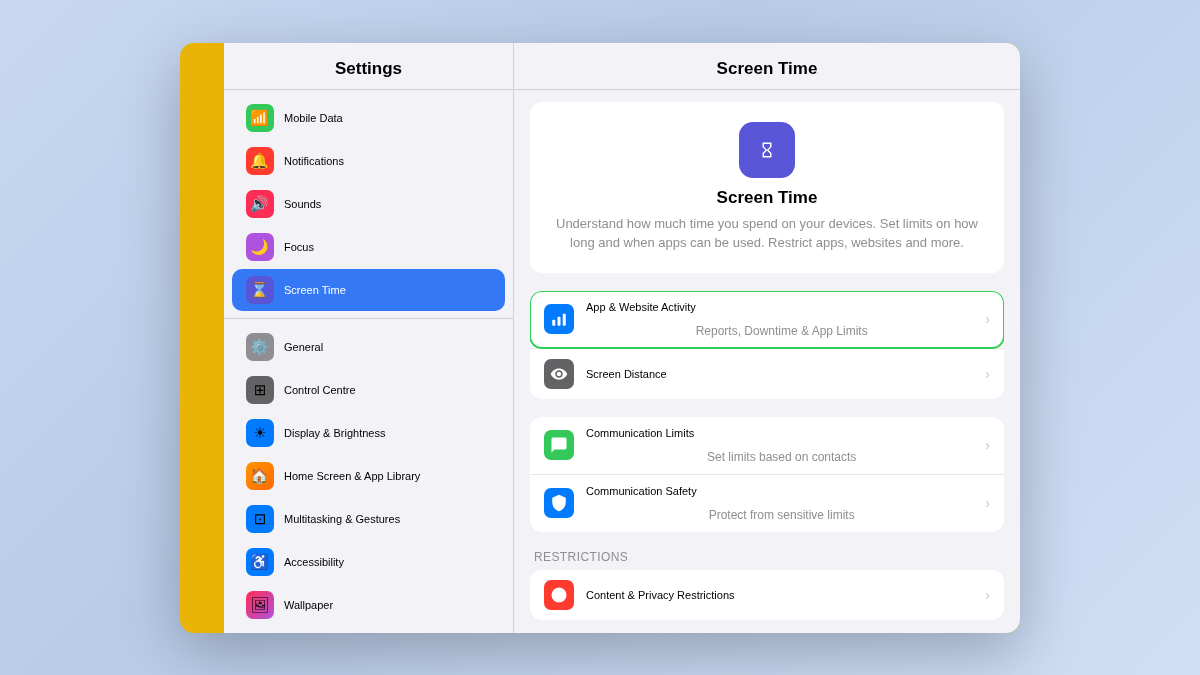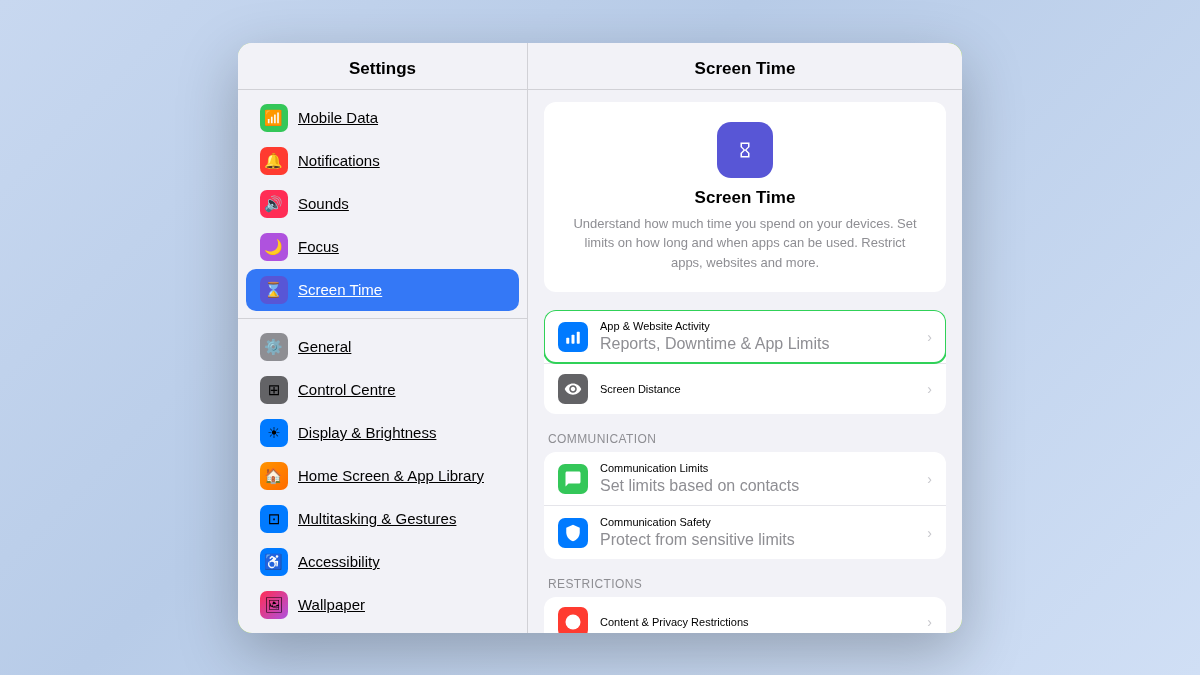--- a/index.html
+++ b/index.html
@@ -10,26 +10,27 @@
       background: linear-gradient(135deg, #c8d8f0 0%, #b8cce8 40%, #d0dff5 100%);
       display: flex;
       align-items: center;
       justify-content: center;
       font-family: -apple-system, BlinkMacSystemFont, 'SF Pro Text', 'Helvetica Neue', sans-serif;
       overflow: hidden;
     }
 
     .settings-container {
       display: flex;
-      width: 724px;
+      width: 840px;
       height: 590px;
-      background: #84cc16;
+      background: #eab308;
       border-radius: 14px;
       overflow: hidden;
       box-shadow: 0 20px 60px rgba(0,0,0,0.25);
+      padding-left: 44px;
     }
 
     
     .sidebar {
       width: 290px;
       min-width: 290px;
       background: #f2f2f7;
       border-right: 1px solid #d1d1d6;
       display: flex;
       flex-direction: column;
@@ -84,23 +85,22 @@
       border-radius: 7px;
       display: flex;
       align-items: center;
       justify-content: center;
       margin-right: 10px;
       flex-shrink: 0;
       font-size: 15px;
     }
 
     .item-label {
-      font-size: 15px;
+      font-size: 11px;
       color: #000;
-      text-decoration: underline;
     }
 
     
     .icon-green { background: #34c759; }
     .icon-red { background: #ff3b30; }
     .icon-pink { background: #ff2d55; }
     .icon-purple { background: #af52de; }
     .icon-blue-screen { background: #5856d6; }
     .icon-gray { background: #8e8e93; }
     .icon-dark-gray { background: #636366; }
@@ -228,23 +228,24 @@
       flex: 1;
     }
 
     .row-title {
       font-size: 11px;
       color: #000;
       font-weight: 400;
     }
 
     .row-subtitle {
-      font-size: 16px;
+      font-size: 12px;
       color: #8e8e93;
-      margin-top: 3px;
+      margin-top: 11px;
+      text-align: center;
     }
 
     .row-chevron {
       color: #c7c7cc;
       font-size: 14px;
       margin-left: 8px;
     }
 
     
     .icon-svg {
@@ -353,21 +354,20 @@
                 </svg>
               </div>
               <div class="row-text">
                 <div class="row-title">Screen Distance</div>
               </div>
               <span class="row-chevron">›</span>
             </div>
           </div>
         </div>
         <div class="section">
-          <div class="section-title">COMMUNICATION</div>
           <div class="section-card">
             <div class="section-row">
               <div class="row-icon" style="background: rgb(52, 199, 89);">
                 <svg viewBox="0 0 24 24" fill="white" width="18" height="18">
                   <path d="M20 2H4c-1.1 0-2 .9-2 2v18l4-4h14c1.1 0 2-.9 2-2V4c0-1.1-.9-2-2-2z"></path>
                 </svg>
               </div>
               <div class="row-text">
                 <div class="row-title">Communication Limits</div>
                 <div class="row-subtitle">Set limits based on contacts</div>

